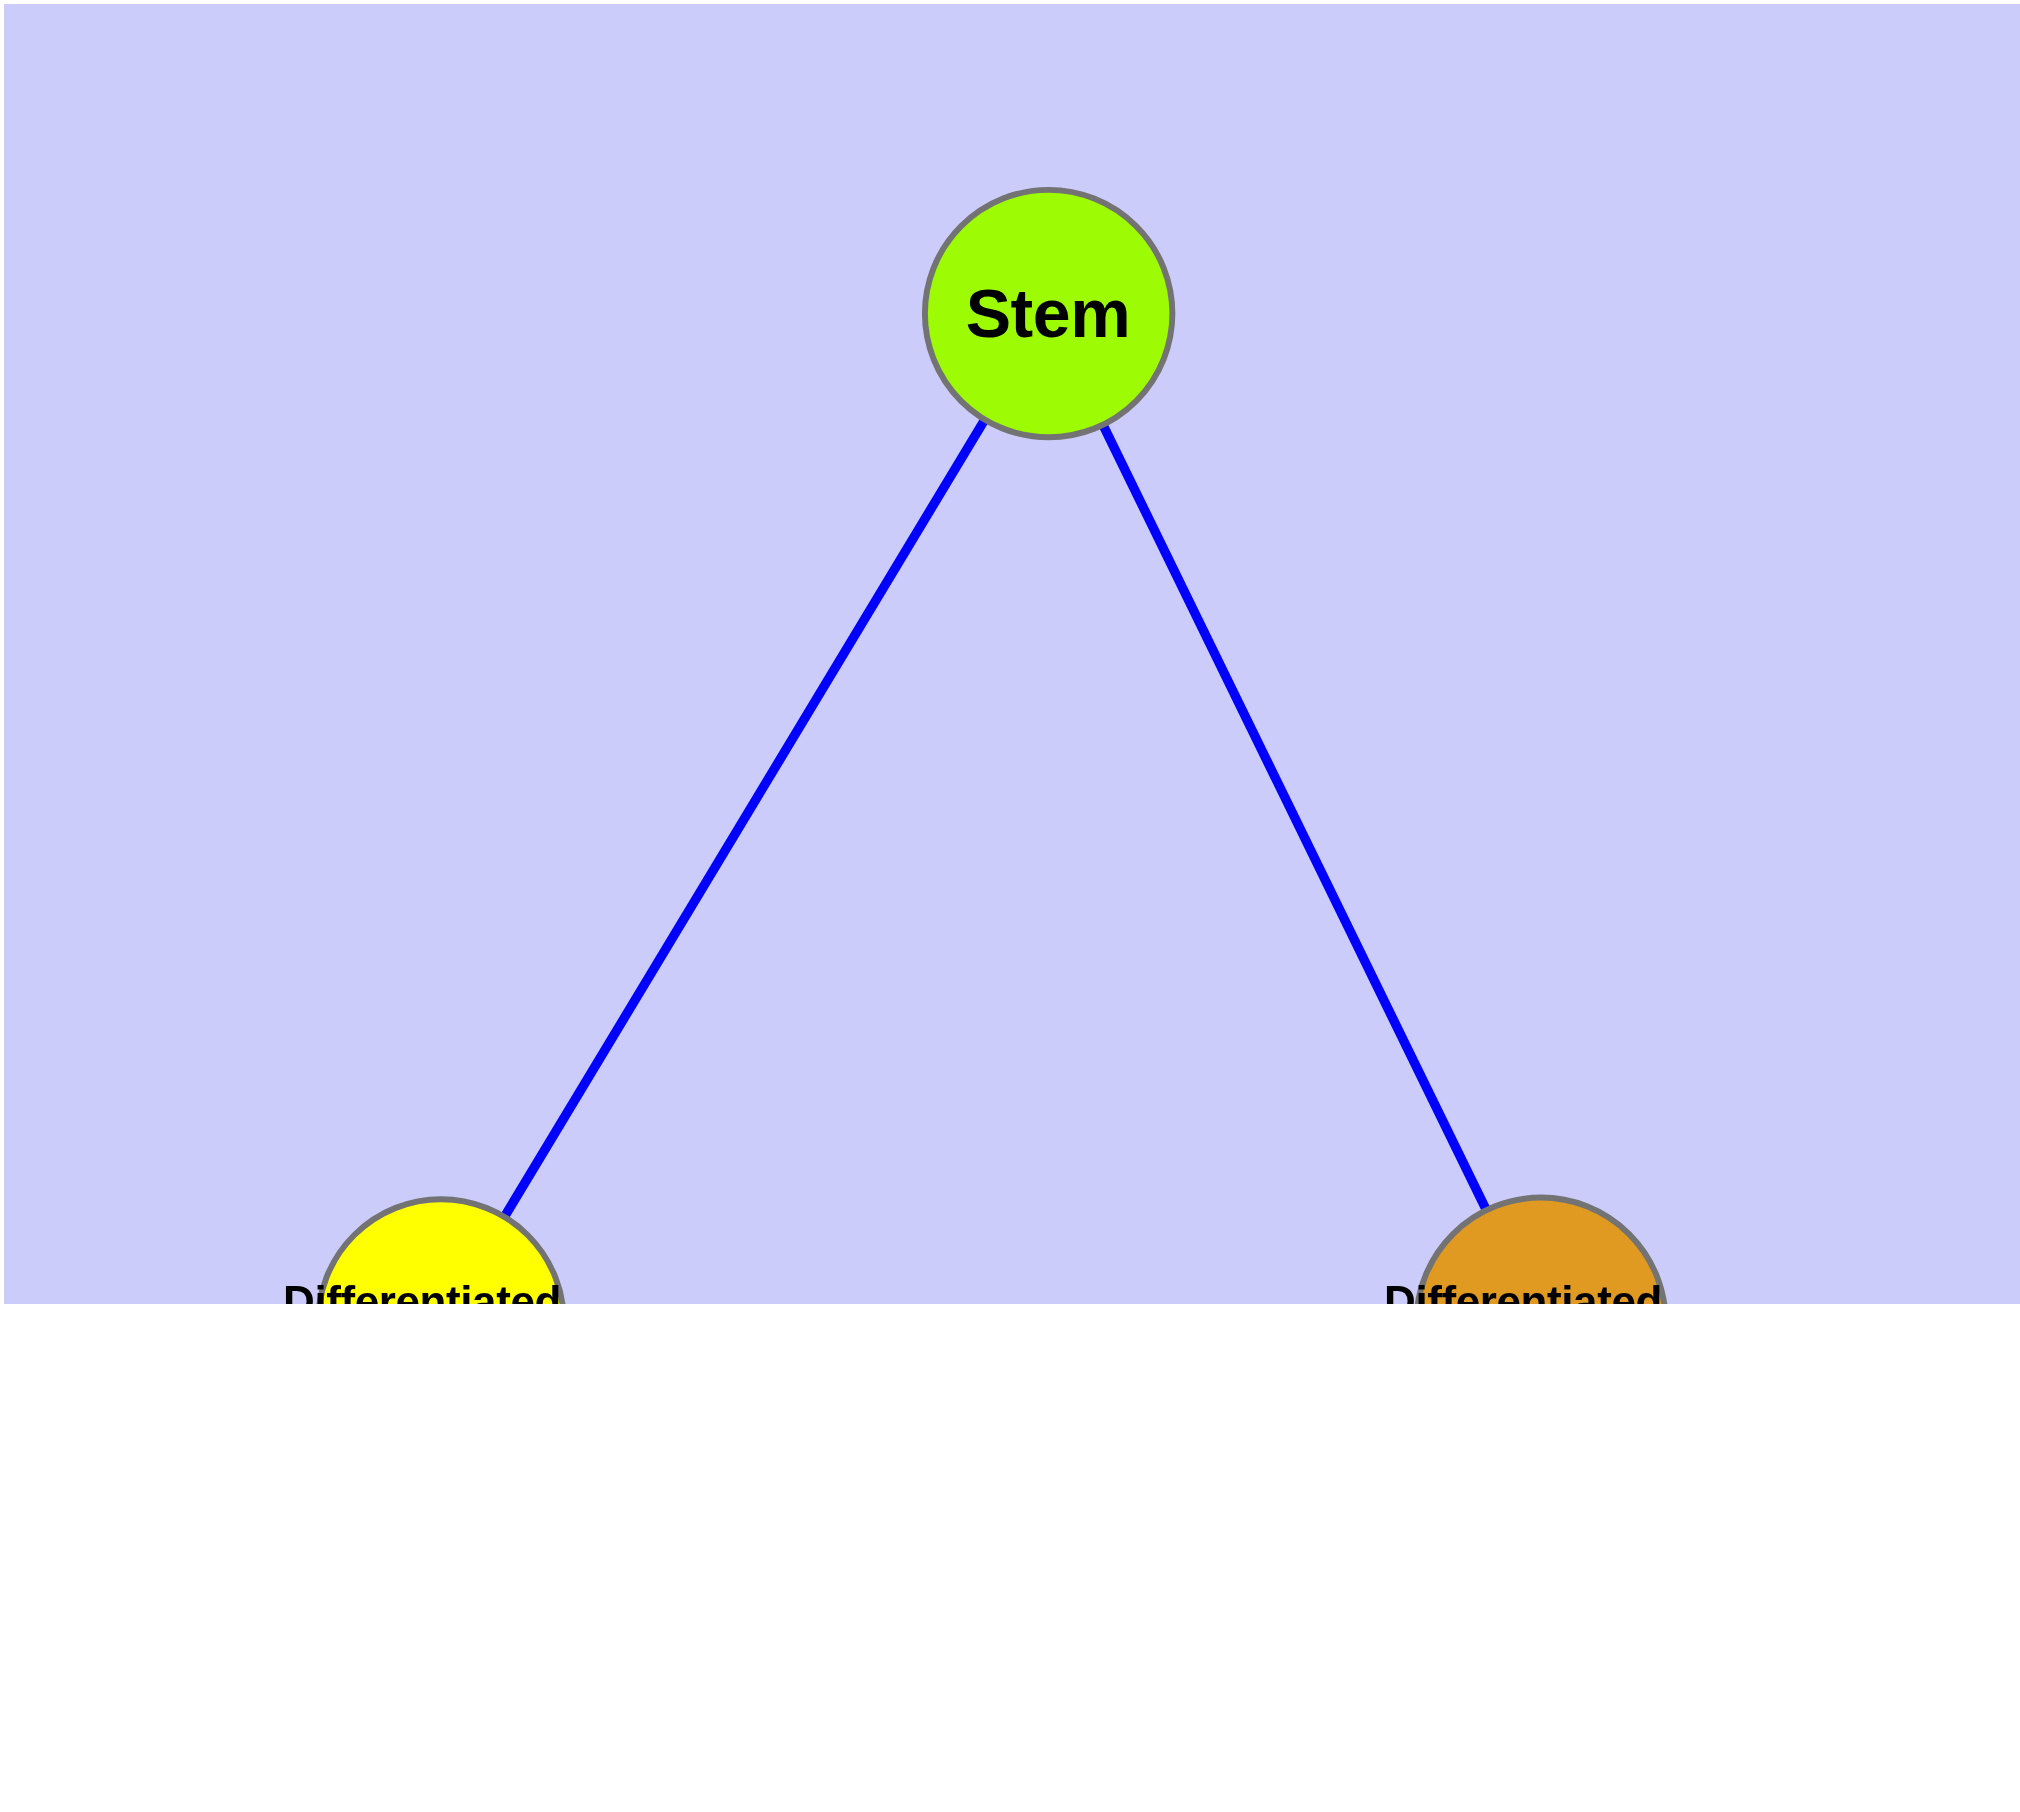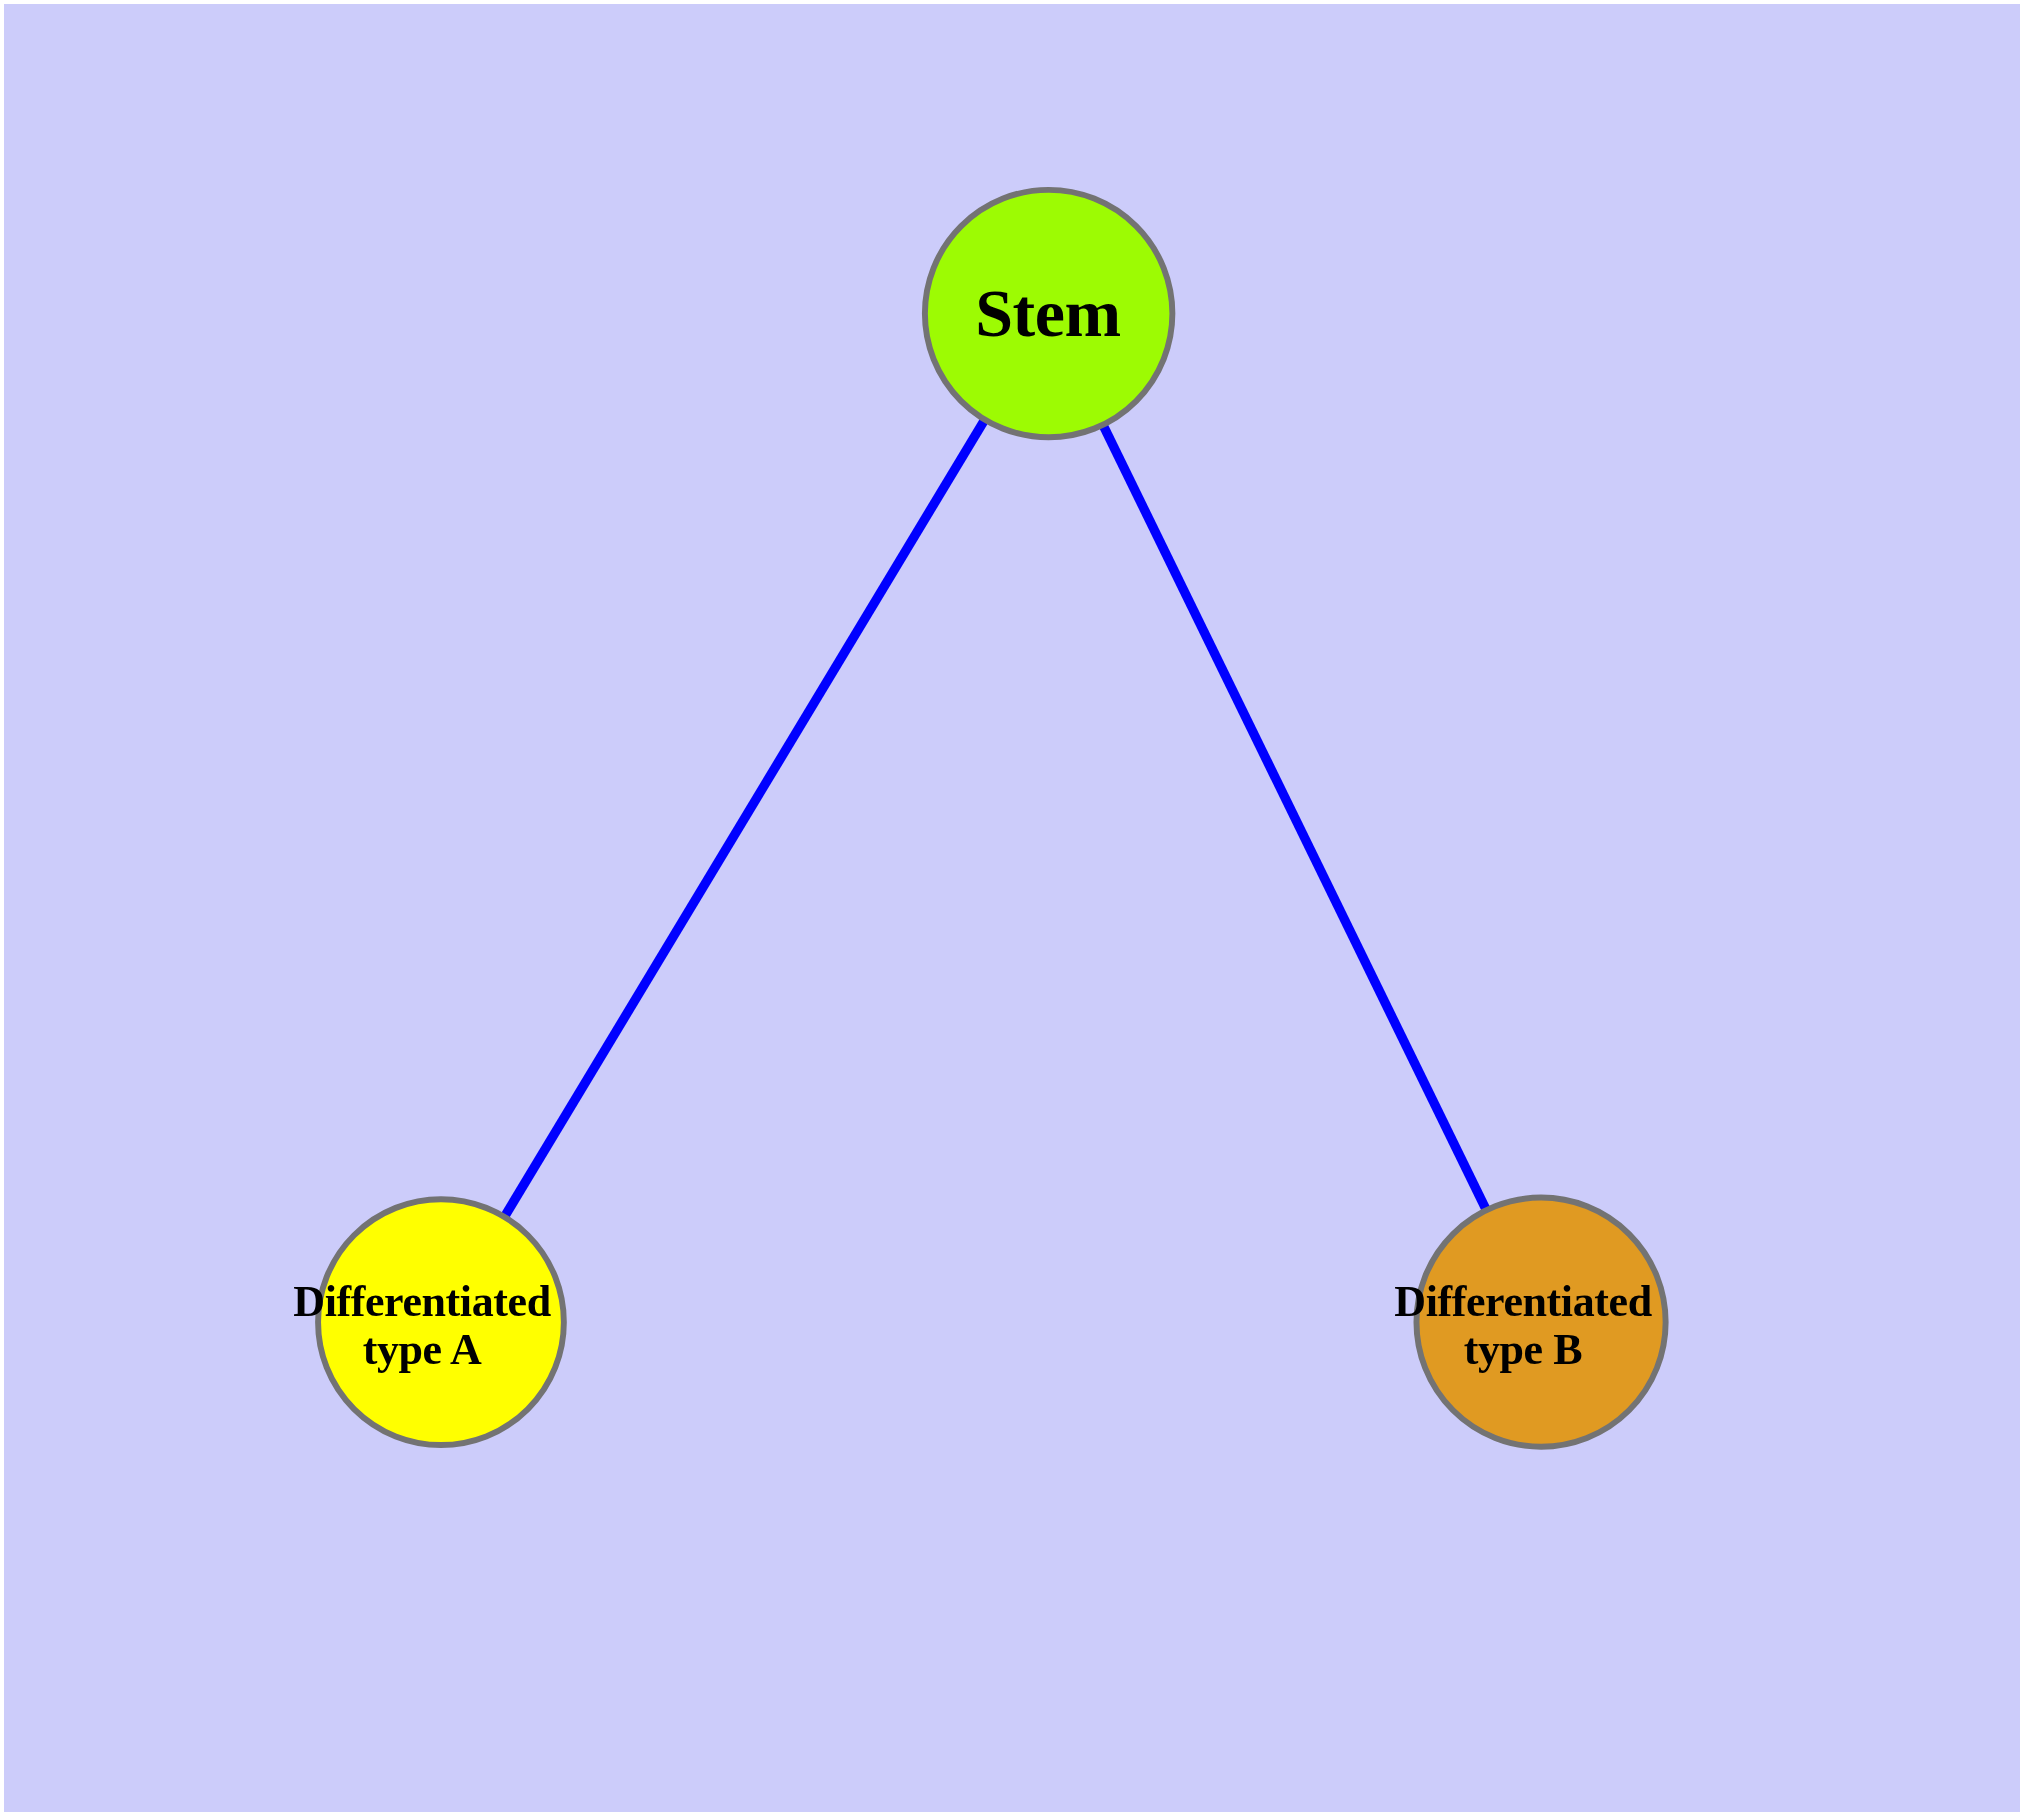--- a/index.html
+++ b/index.html
@@ -3,24 +3,24 @@
 <meta charset="utf-8">
 <style>
   html, body {
     margin: 0;
     padding: 0;
     background: #ffffff;
   }
   #canvas {
     position: relative;
     width: 2021px;
-    height: 1812px;
+    height: 1304px;
     background: #ffffff;
     overflow: hidden;
-    font-family: Liberation Serif, serif;
+    font-family: Liberation Sans, sans-serif;
   }
   #plot-area {
     position: absolute;
     left: 4.2px;
     top: 4.2px;
     width: 2016px;
     height: 1808px;
     background: #ccccfa;
   }
   #graph-svg {

